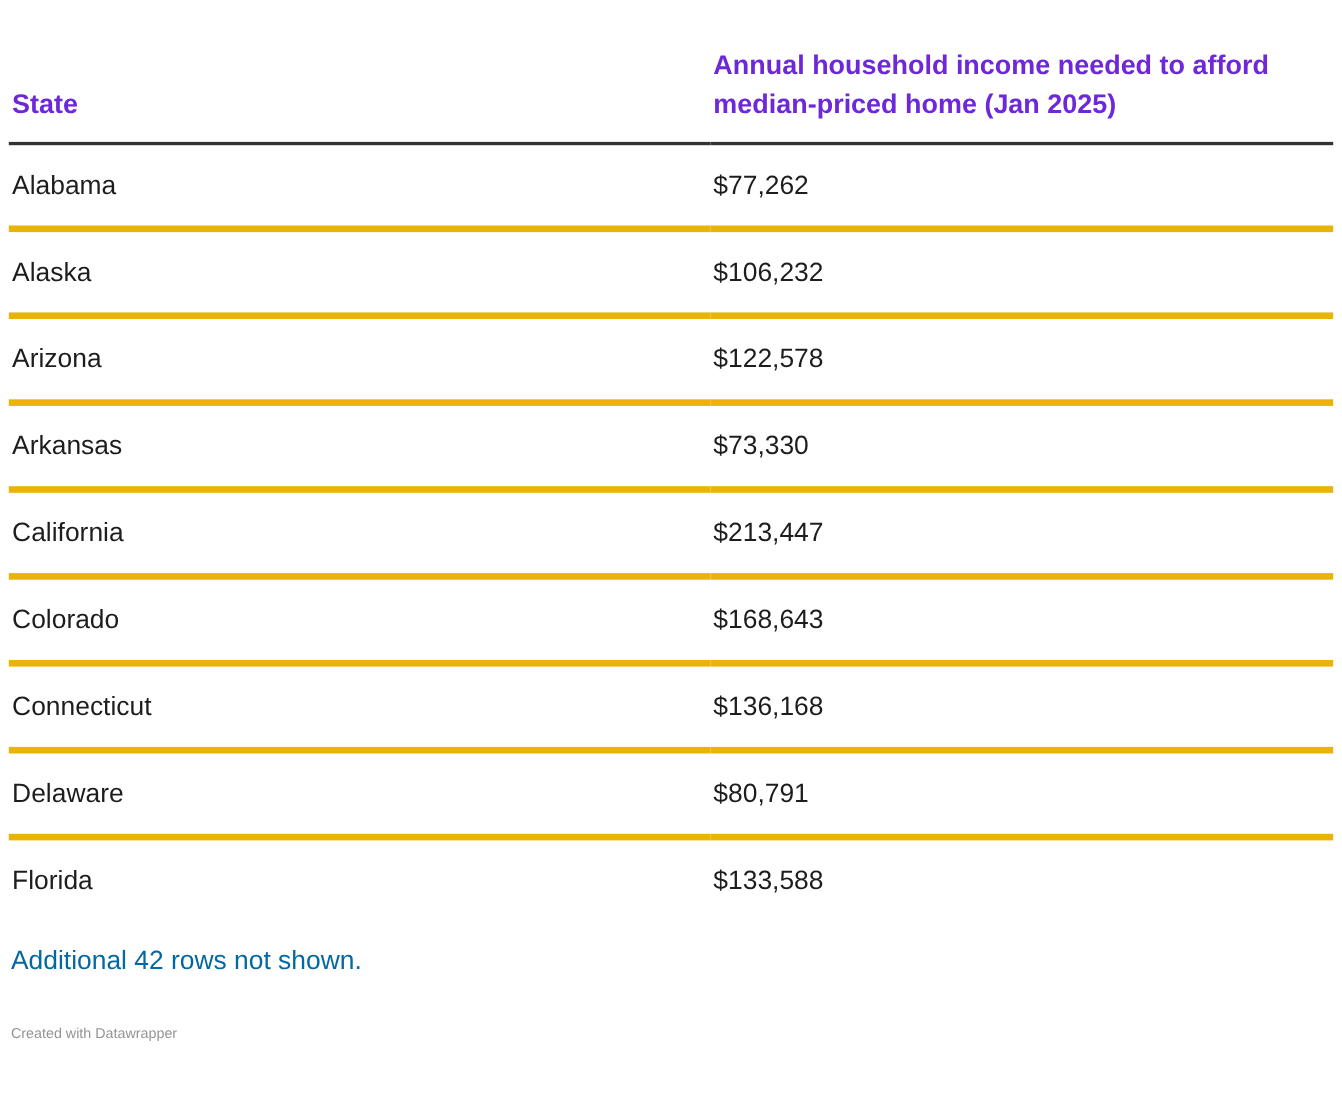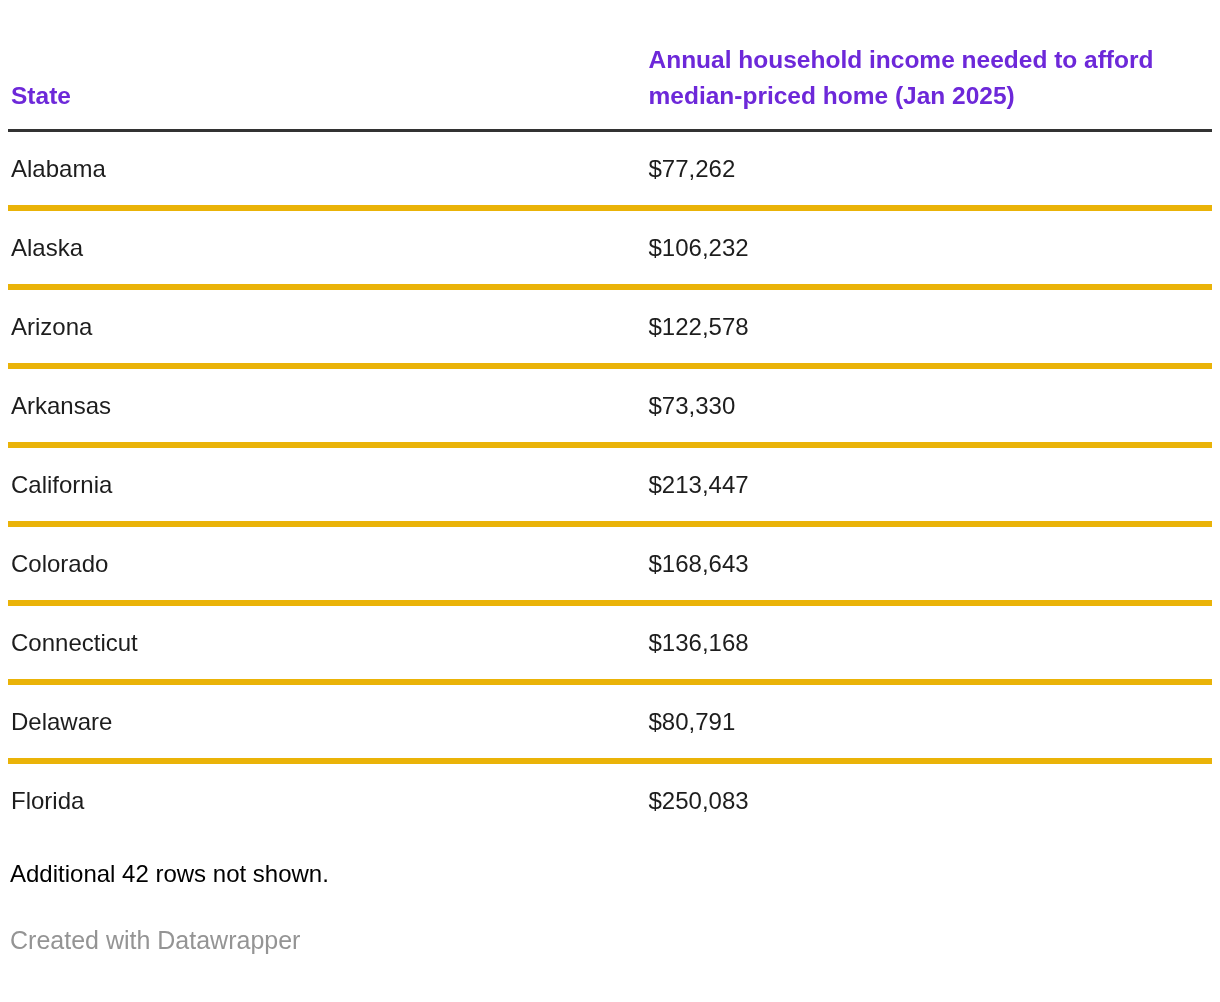--- a/index.html
+++ b/index.html
@@ -42,27 +42,27 @@
     margin-top: 20px;
   }
   table.dw-table tbody tr + tr td {
     border-top: 6px solid #eab308;
   }
   .additional-note {
     margin-top: 21px;
     padding-left: 2px;
     font-size: 24px;
     line-height: 32px;
-    color: #000000;
+    color: #0369a1;
   }
   .attribution {
     display: inline-block;
     margin-top: 37px;
     padding-left: 2px;
-    font-size: 25px;
+    font-size: 13px;
     line-height: 26px;
     color: #949494;
     text-decoration: none;
     cursor: pointer;
     text-align: right;
   }
 </style>
 </head>
 <body>
 
@@ -112,21 +112,21 @@
     </tr>
 
     <tr>
       <td>Delaware</td>
       <td>$80,791</td>
     </tr>
 
 
     <tr>
       <td>Florida</td>
-      <td>$250,083</td>
+      <td>$133,588</td>
     </tr>
   </tbody>
   </table>
 
   
 
   <div class="additional-note">Additional 42 rows not shown.</div>
 
   <a class="attribution">Created with Datawrapper</a>
 

